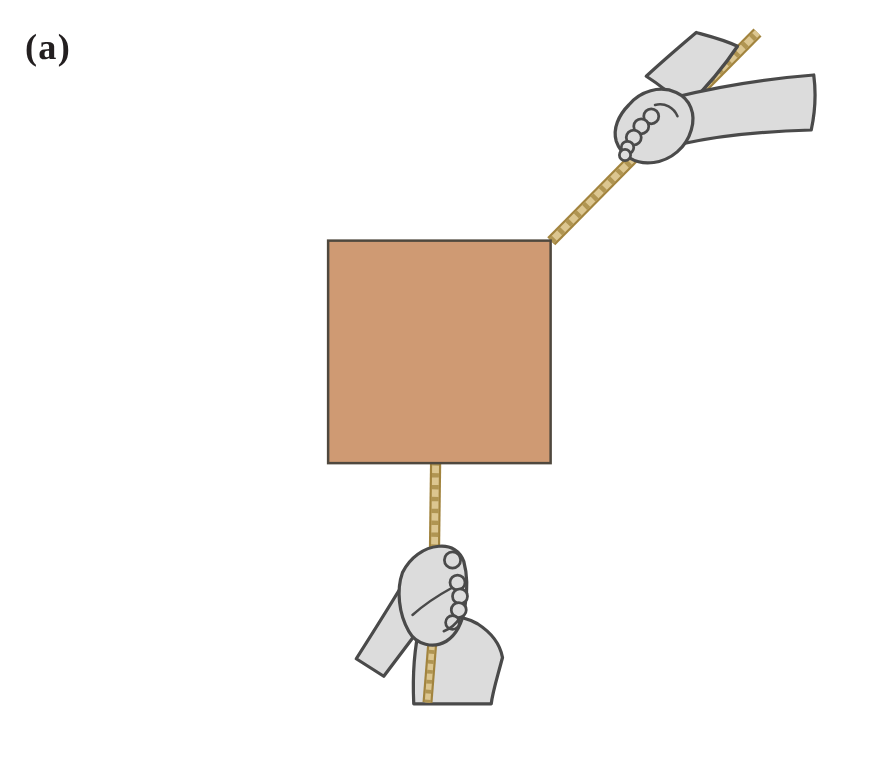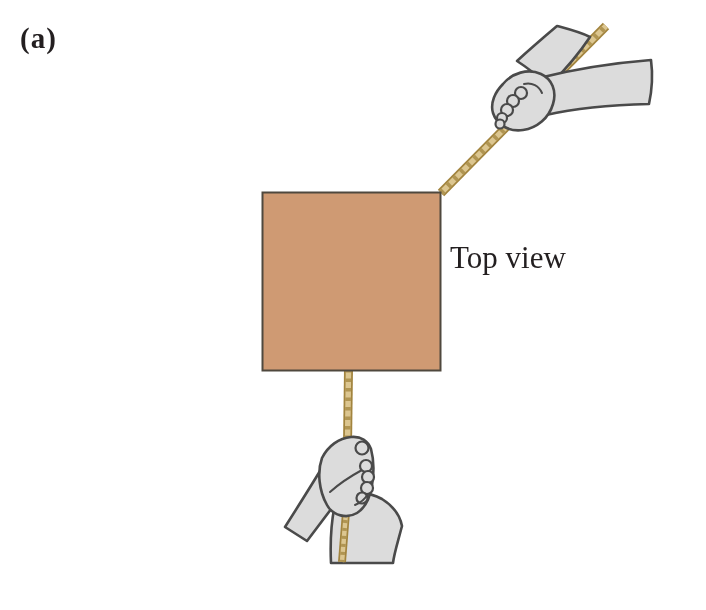--- a/index.html
+++ b/index.html
@@ -113,16 +113,15 @@
       <circle class="knuckle" cx="368" cy="477" r="6"></circle>
       <circle class="knuckle" cx="367" cy="488" r="6"></circle>
       <circle class="knuckle" cx="362" cy="498" r="5.5"></circle>
       <path class="crease" d="M 355,505 C 360,503 365,499 368,494"></path>
     </g>
   </svg>
 
   <div class="panel-label">(a)</div>
 
   <div class="caption">
-    <div>Top view</div>
   </div>
 
 </div>
 
 </body></html>

